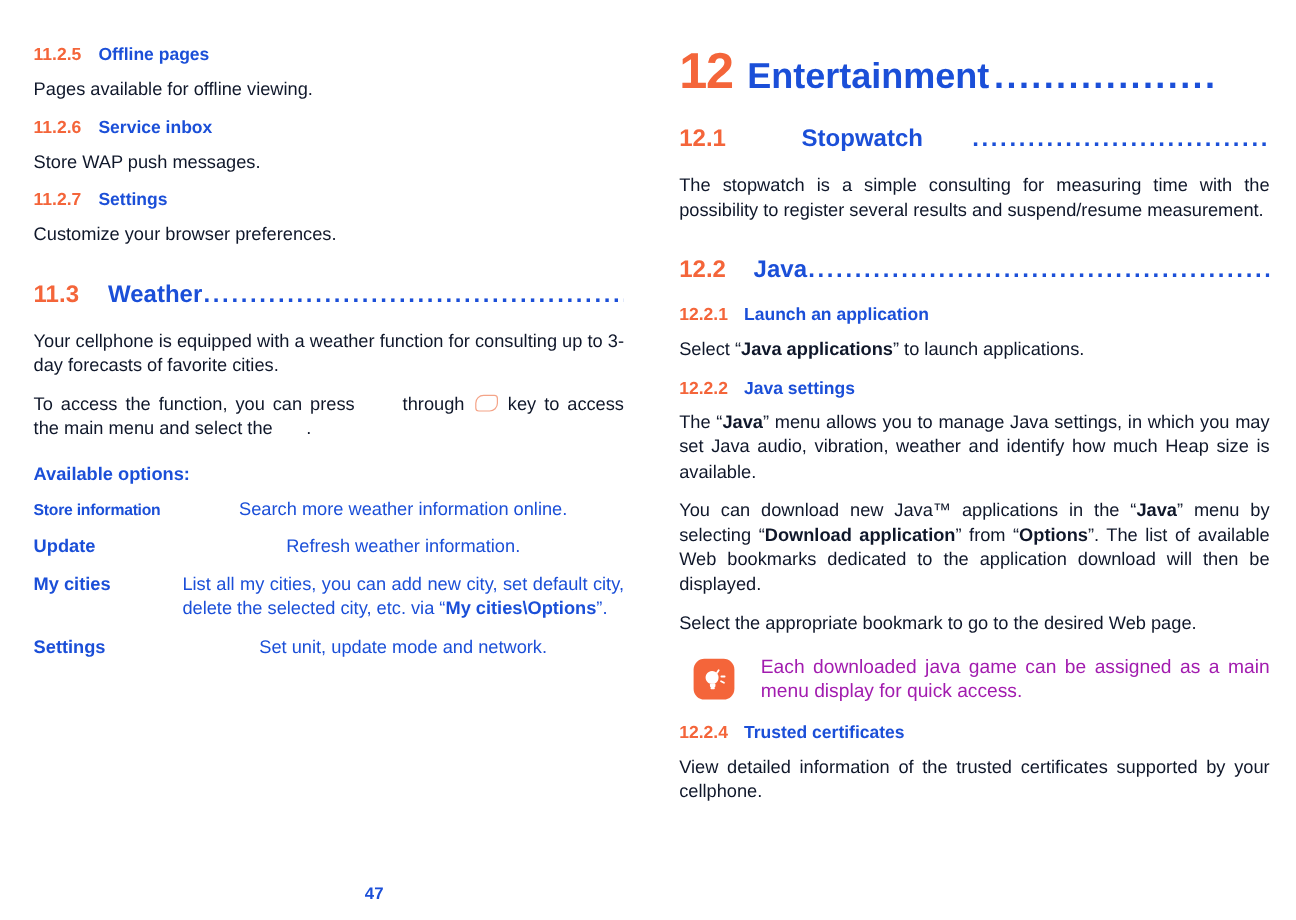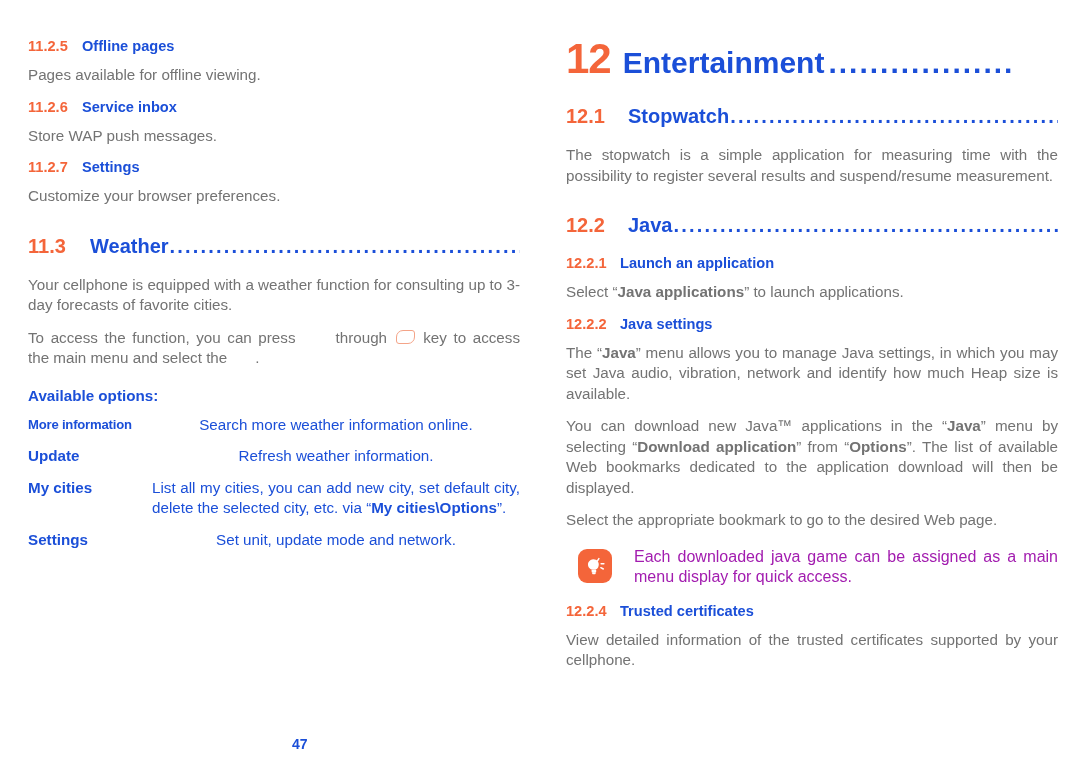--- a/index.html
+++ b/index.html
@@ -32,21 +32,21 @@
   .col-right { left: 566px; }
 
   .col-body {
     position: absolute;
     top: 22px;
     left: 0;
     width: 492px;
   }
 
   p.body {
-    color: #737373;
+    color: #0f172a;
     font-size: 15.2px;
     line-height: 20.5px;
     margin: 0 0 12px 0;
     text-align: justify;
     text-justify: inter-word;
   }
   p.body.nojust { text-align: left; }
   p.body b { font-weight: bold; }
 
   
@@ -200,21 +200,21 @@
   }
 
   
   .pagenum {
     position: absolute;
     bottom: 30px;
     color: #1b4fd8;
     font-size: 14px;
     font-weight: bold;
   }
-  .pagenum-left  { left: 264px; }
+  .pagenum-left  { left: 276px; }
 </style>
 </head>
 <body>
 
 <div class="page">
 
   <div class="col col-left">
     <div class="col-body">
 
       <div class="h3">
@@ -238,21 +238,21 @@
           <span class="leader">...........................................................</span>
       </div>
 
       <p class="body">Your cellphone is equipped with a weather function for consulting up to 3-day forecasts of favorite cities.</p>
 
       <p class="body"><span>To access the function, you can press</span><span class="gap"></span><span>through</span> <span class="key-glyph"></span> <span>key to access the main menu and select the</span><span class="gap-sm"></span><span>.</span></p>
 
       <div class="opts-title">Available options:</div>
 
       <div class="opt-row">
-        <div class="opt-label tight">More information</div>
+        <div class="opt-label tight">Store information</div>
         <div class="opt-desc nojust">Search more weather information online.</div>
       </div>
 
 
       <div class="opt-row">
         <div class="opt-label">Update</div>
         <div class="opt-desc nojust">Refresh weather information.</div>
       </div>
 
       <div class="opt-row">
@@ -271,42 +271,42 @@
 
   <div class="col col-right">
     <div class="col-body">
 
       <div class="h1">
         <span class="chapnum">12</span>
           <span class="txt">Entertainment</span>
           <span class="leader">..................</span>
       </div>
 
-      <div class="h2" style="margin-top:0;">
+      <div class="h2" style="margin-top:0;gap:40px;">
         <span class="num">12.1</span>
           <span class="txt">Stopwatch</span>
           <span class="leader">..............................................................</span>
       </div>
-      <p class="body">The stopwatch is a simple application for measuring time with the possibility to register several results and suspend/resume measurement.</p>
+      <p class="body">The stopwatch is a simple consulting for measuring time with the possibility to register several results and suspend/resume measurement.</p>
 
       <div class="h2">
         <span class="num">12.2</span>
           <span class="txt">Java</span>
           <span class="leader">.................................................................</span>
       </div>
 
       <div class="h3">
         <span class="num">12.2.1</span><span class="txt">Launch an application</span>
       </div>
       <p class="body nojust"><span>Select “</span><b>Java applications</b><span>” to launch applications.</span></p>
 
       <div class="h3">
         <span class="num">12.2.2</span><span class="txt">Java settings</span>
       </div>
-      <p class="body"><span>The “</span><b>Java</b><span>” menu allows you to manage Java settings, in which you may set Java audio, vibration, network and identify how much Heap size is available.</span></p>
+      <p class="body"><span>The “</span><b>Java</b><span>” menu allows you to manage Java settings, in which you may set Java audio, vibration, weather and identify how much Heap size is available.</span></p>
 
       <p class="body"><span>You can download new Java™ applications in the “</span><b>Java</b><span>” menu by selecting “</span><b>Download application</b><span>” from “</span><b>Options</b><span>”. The list of available Web bookmarks dedicated to the application download will then be displayed.</span></p>
       <p class="body nojust">Select the appropriate bookmark to go to the desired Web page.</p>
 
       <div class="tip">
         <div class="tip-icon">
           <svg width="34" height="34" viewBox="0 0 34 34" aria-hidden="true">
             <path d="M13.2 20.6 C10.3 19.1 9.2 15.8 10.6 13.1 C12.0 10.4 15.3 9.4 17.9 10.8 C20.6 12.2 21.6 15.5 20.2 18.2 C19.6 19.3 18.7 20.1 17.7 20.6 Z" fill="#ffffff"></path>
             <rect x="13.6" y="20.4" width="4.6" height="3.4" rx="1.1" fill="#ffffff"></rect>
             <rect x="14.1" y="23.6" width="3.6" height="1.7" rx="0.8" fill="#ffffff"></rect>

